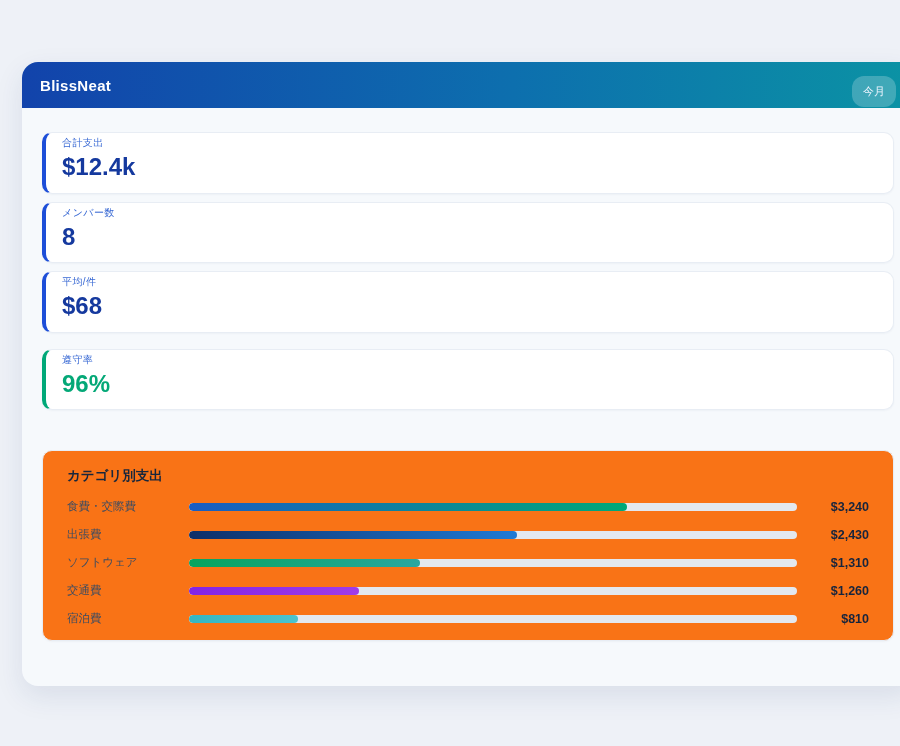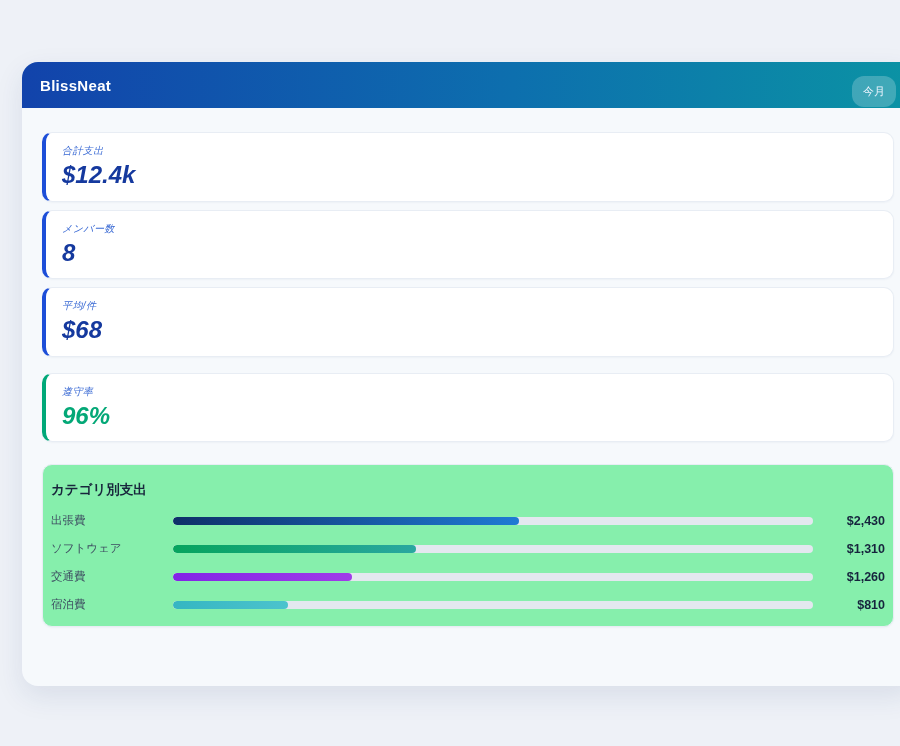--- a/index.html
+++ b/index.html
@@ -44,48 +44,47 @@
     margin-top: 12px;
   }
   .app-body { padding: 24px 20px 20px; }
 
   .stats-list { display: flex; flex-direction: column; gap: 8px; }
   .stat-card {
     background: #ffffff;
     border: 1px solid #e8edf4;
     border-left: 4px solid #1d4ed8;
     border-radius: 10px;
-    padding: 11px 16px 12px;
+    padding: 3px 16px 12px;
     box-shadow: 0 1px 2px rgba(30,60,110,0.04);
-    font-style: italic;
   }
   .stat-label {
     font-size: 10px;
     color: #3a6ad4;
     margin-bottom: 3px;
     letter-spacing: 0.4px;
   }
   .stat-value {
     font-size: 24px;
     font-weight: bold;
     color: #15399e;
     line-height: 1.15;
   }
   .stat-sub {
     font-size: 10px;
     color: #9aa7b8;
     margin-top: 4px;
   }
 
   .category-card {
-    margin-top: 22px;
-    background: #86efac;
+    margin-top: 40px;
+    background: #f97316;
     border: 1px solid #e8edf4;
     border-radius: 10px;
-    padding: 16px 8px 14px;
+    padding: 16px 24px 14px;
     box-shadow: 0 1px 2px rgba(30,60,110,0.04);
   }
   .category-title {
     font-size: 13.5px;
     font-weight: bold;
     color: #18263c;
     margin-bottom: 14px;
   }
   .category-rows { display: flex; flex-direction: column; gap: 13px; }
   .category-row {
@@ -145,20 +144,27 @@
   <div class="stat-card" style="border-left-color: rgb(0, 168, 120); margin-top: 8px;">
     <div class="stat-label">遵守率</div>
     <div class="stat-value" style="color: rgb(4, 168, 119);">96%</div>
 
   </div>
 </div>
 
     <div class="category-card">
       <div class="category-title">カテゴリ別支出</div>
       <div class="category-rows">
+  <div class="category-row">
+    <div class="category-label">食費・交際費</div>
+    <div class="bar-track">
+      <div class="bar-fill" style="width: 72%; background: linear-gradient(90deg, rgb(26, 92, 194), rgb(0, 168, 120));"></div>
+    </div>
+    <div class="category-amount">$3,240</div>
+  </div>
 
   <div class="category-row">
     <div class="category-label">出張費</div>
     <div class="bar-track">
       <div class="bar-fill" style="width: 54%; background: linear-gradient(90deg, rgb(14, 47, 104), rgb(31, 122, 212));"></div>
     </div>
     <div class="category-amount">$2,430</div>
   </div>
 
   <div class="category-row">

